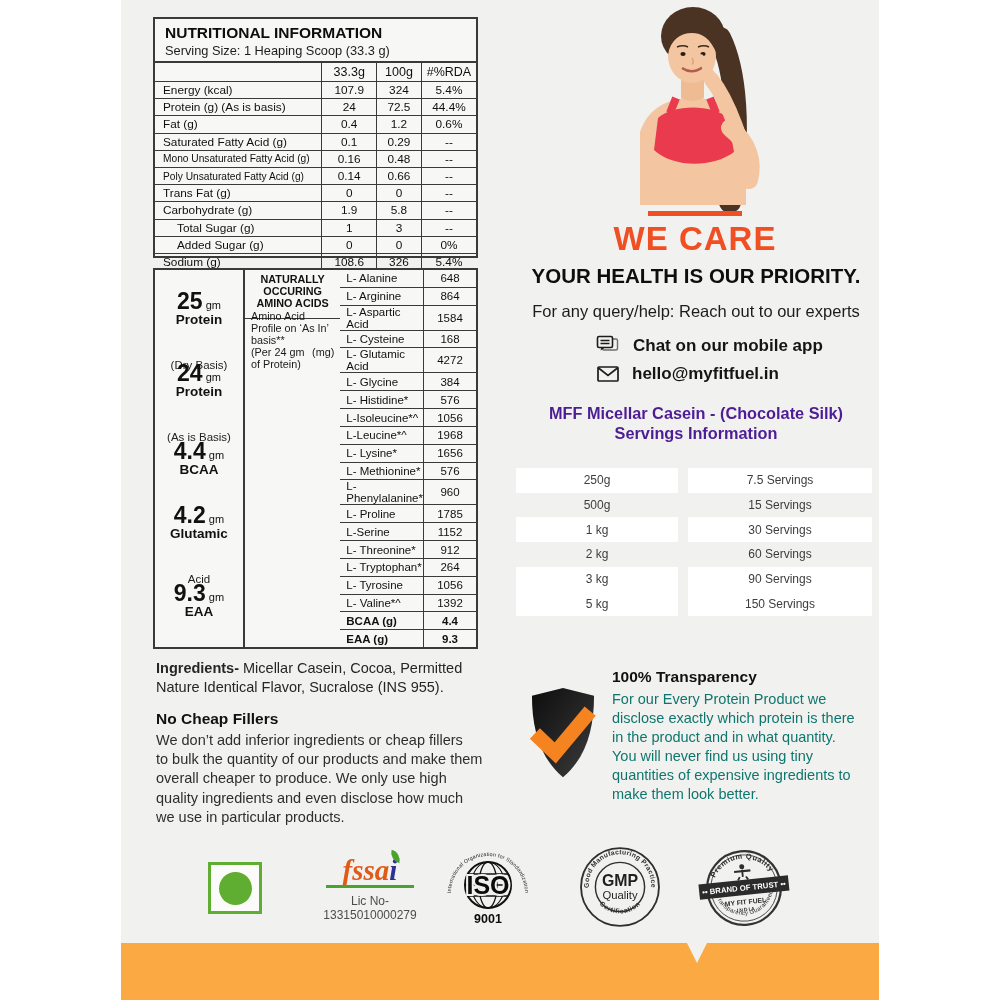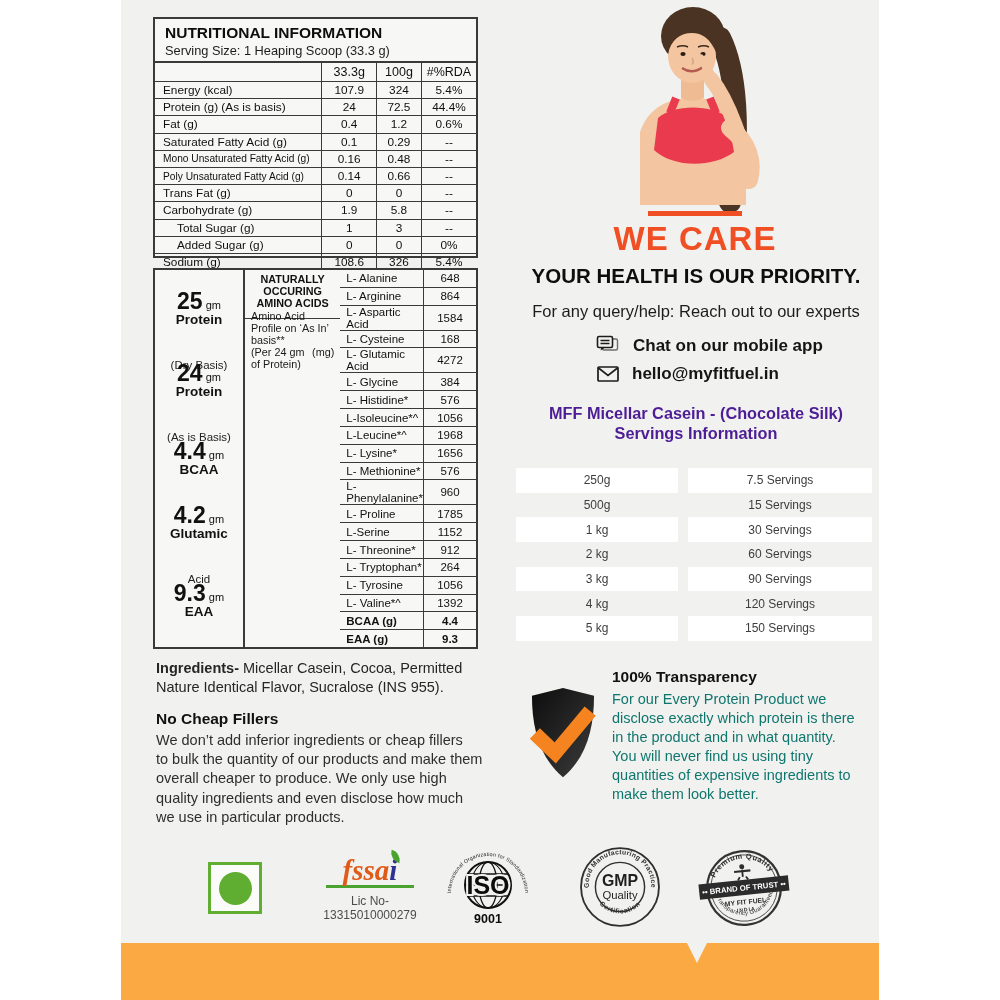--- a/index.html
+++ b/index.html
@@ -374,25 +374,20 @@
       </div>
       <div class="sv-row">
         <div class="sv-cell-l">2 kg</div>
         <div class="sv-gap"></div>
         <div class="sv-cell-r">60 Servings</div>
       </div>
       <div class="sv-row white">
         <div class="sv-cell-l">3 kg</div>
         <div class="sv-gap"></div>
         <div class="sv-cell-r">90 Servings</div>
-      </div>
-      <div class="sv-row">
-        <div class="sv-cell-l">4 kg</div>
-        <div class="sv-gap"></div>
-        <div class="sv-cell-r">120 Servings</div>
       </div>
       <div class="sv-row white">
         <div class="sv-cell-l">5 kg</div>
         <div class="sv-gap"></div>
         <div class="sv-cell-r">150 Servings</div>
       </div>
     </div>
 
   <svg class="abs" style="left:524px;top:685px;" width="78" height="97" viewBox="0 0 80 100">
     <defs>

